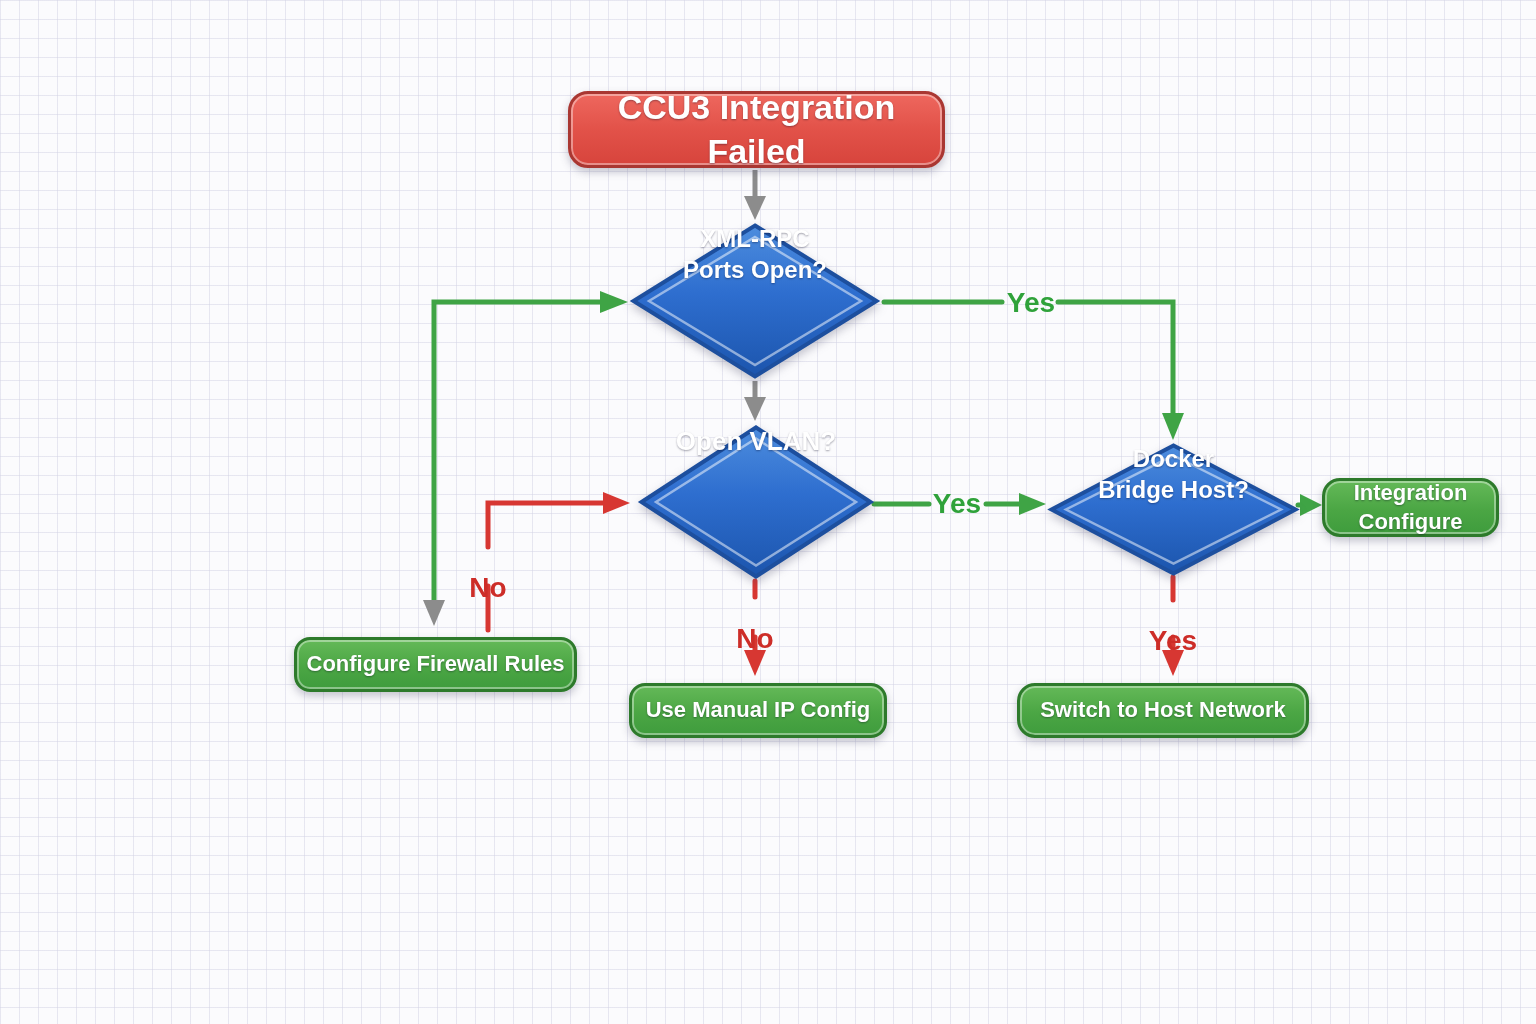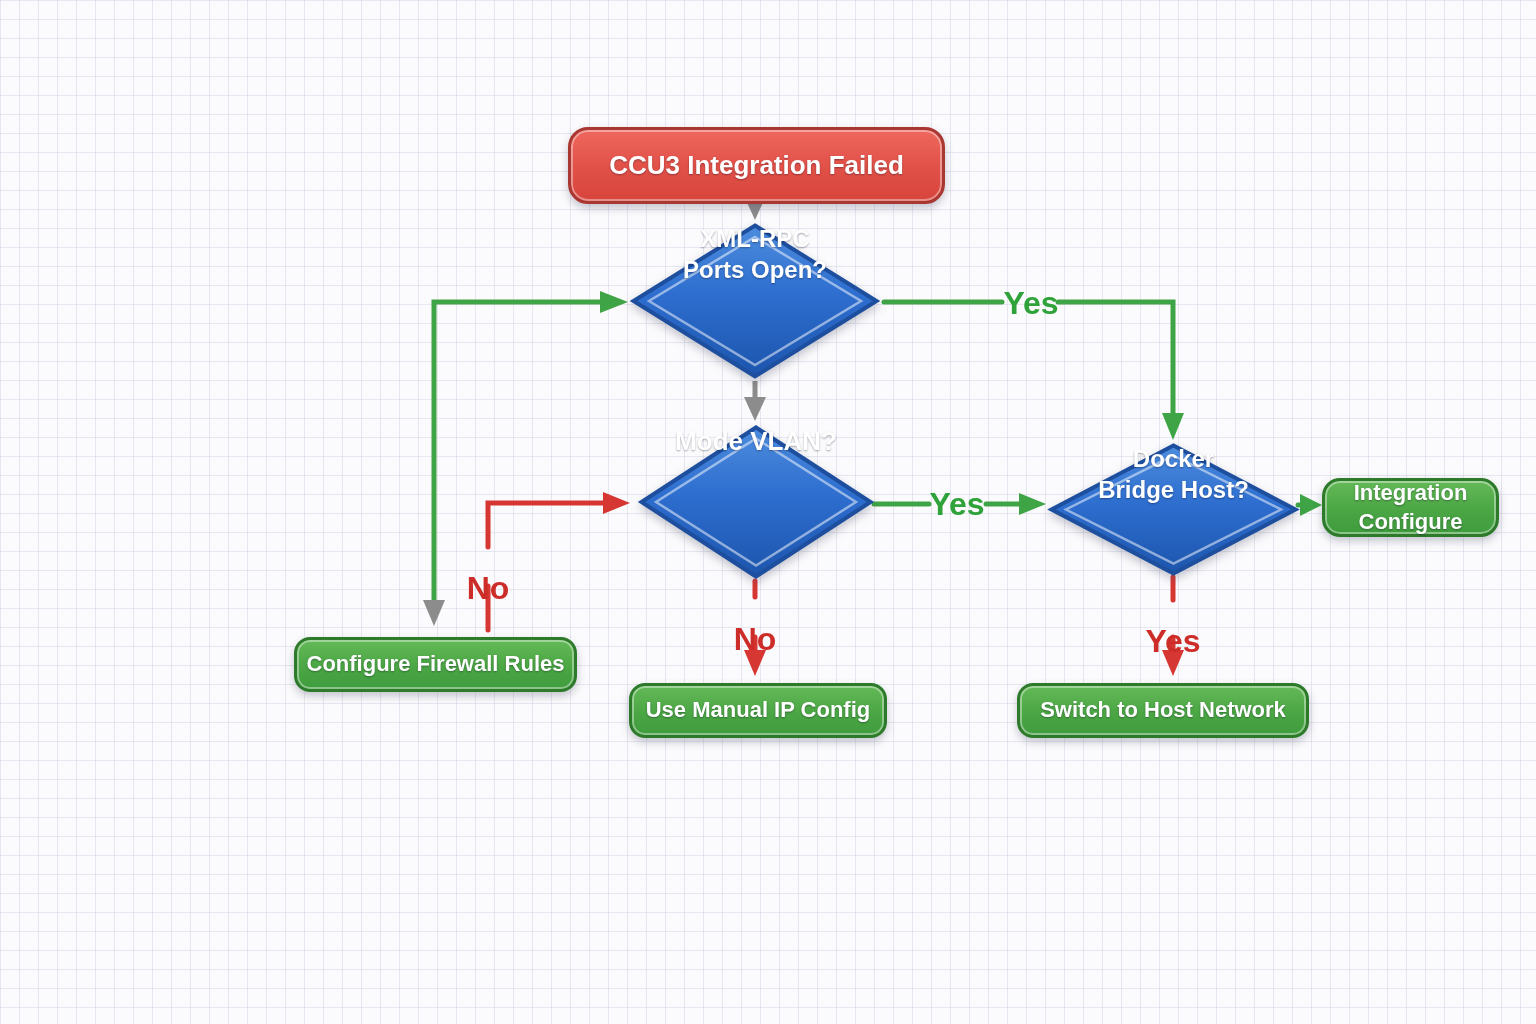--- a/index.html
+++ b/index.html
@@ -28,22 +28,21 @@
     font-weight: bold;
     text-shadow: 0 1px 2px rgba(0,0,30,0.35);
     box-sizing: border-box;
     line-height: 1.28;
   }
   .box-red {
     background: linear-gradient(180deg, #ee675e 0%, #e25249 50%, #d7443c 100%);
     border: 3px solid #a93732;
     border-radius: 20px;
     box-shadow: 0 4px 8px rgba(70,70,100,0.30), inset 0 0 0 2px rgba(255,255,255,0.40);
-    font-size: 26px;
-    margin-top: 36px;
+    font-size: 34px;
   }
   .box-green {
     background: linear-gradient(180deg, #64b958 0%, #4ba644 55%, #3f9c3d 100%);
     border: 3px solid #2d7a2b;
     border-radius: 16px;
     box-shadow: 0 4px 8px rgba(70,70,100,0.30), inset 0 0 0 2px rgba(255,255,255,0.40);
     font-size: 22px;
   }
   .diamond { position: absolute; }
   .diamond svg { position: absolute; inset: 0; overflow: visible; filter: drop-shadow(0 4px 5px rgba(70,70,100,0.32)); }
@@ -58,21 +57,21 @@
     color: #ffffff;
     font-weight: bold;
     font-size: 24px;
     line-height: 1.3;
     text-shadow: 0 1px 2px rgba(0,0,30,0.35);
   }
   .edge-label {
     position: absolute;
     transform: translate(-50%, -50%);
     font-weight: bold;
-    font-size: 32px;
+    font-size: 28px;
     white-space: nowrap;
   }
   .lab-green { color: #2fa23a; }
   .lab-red   { color: #cd2d28; margin-top: 22px; }
 </style>
 </head>
 <body>
 
 <div class="canvas">
 
@@ -151,21 +150,21 @@
       <span>Ports Open?</span>
     </div>
   </div>
 
   <div class="diamond" style="left:639px; top:425px; width:234px; height:154px;">
     <svg viewBox="0 0 234 154">
       <polygon points="117,2.5 231.5,77 117,151.5 2.5,77" fill="url(#gradBlue)" stroke="#1d4f9e" stroke-width="4"></polygon>
       <polygon points="117,13.5 217,77 117,140.5 17,77" fill="none" stroke="rgba(255,255,255,0.5)" stroke-width="2.5"></polygon>
     </svg>
     <div class="dlabel" style="font-size:26px;">
-      <span>Mode VLAN?</span>
+      <span>Open VLAN?</span>
     </div>
   </div>
 
   <div class="diamond" style="left:1049px; top:443px; width:249px; height:133px;">
     <svg viewBox="0 0 249 133">
       <polygon points="124.5,2.5 246.5,66.5 124.5,130.5 2.5,66.5" fill="url(#gradBlue)" stroke="#1d4f9e" stroke-width="4"></polygon>
       <polygon points="124.5,12.5 232,66.5 124.5,120.5 17,66.5" fill="none" stroke="rgba(255,255,255,0.5)" stroke-width="2.5"></polygon>
     </svg>
     <div class="dlabel">
       <span>Docker</span>
@@ -174,21 +173,21 @@
   </div>
 
   <div class="node box-green" style="left:294px; top:637px; width:283px; height:55px;justify-content:center;">
     <span>Configure Firewall Rules</span>
   </div>
 
   <div class="node box-green" style="left:629px; top:683px; width:258px; height:55px;">
     <span>Use Manual IP Config</span>
   </div>
 
-  <div class="node box-green" style="left:1017px; top:683px; width:292px; height:55px;">
+  <div class="node box-green" style="left:1017px; top:683px; width:292px; height:55px;border-radius:18px;">
     <span>Switch to Host Network</span>
   </div>
 
   <div class="node box-green" style="left:1322px; top:478px; width:177px; height:59px; border-radius:18px;">
     <span>Integration</span>
     <span>Configure</span>
   </div>
 
   <div class="edge-label lab-green" style="left:1031px; top:303px;">Yes</div>
 

